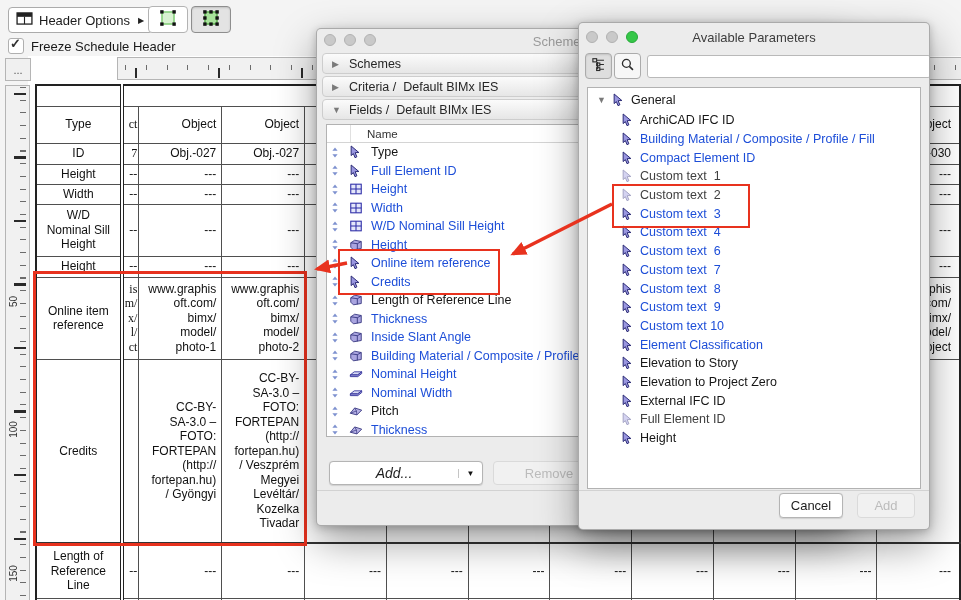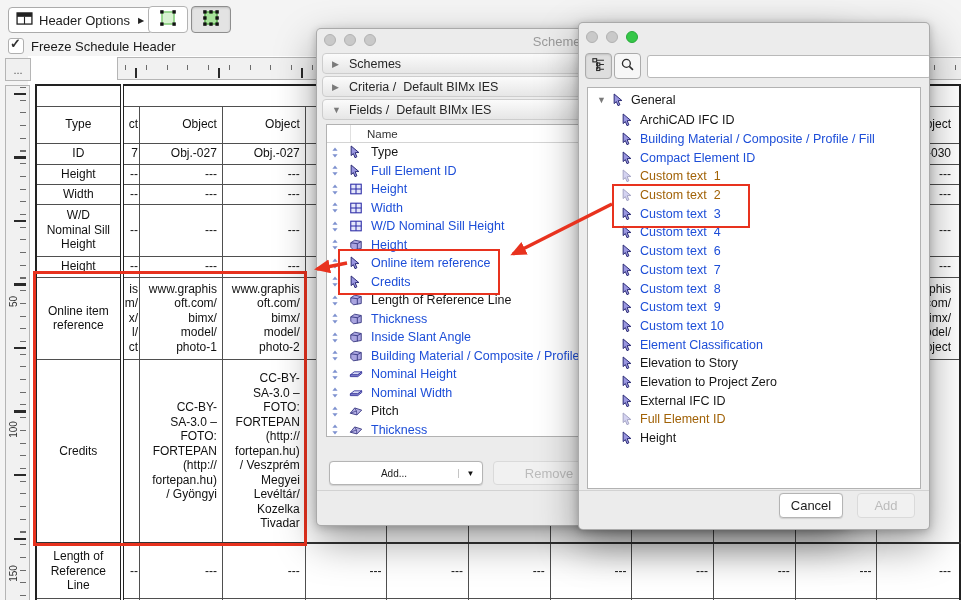--- a/index.html
+++ b/index.html
@@ -41,21 +41,21 @@
   .vlabel{position:absolute;left:-3px;width:20px;text-align:center;font-size:10px;color:#333;
       transform:rotate(-90deg);transform-origin:center;background:transparent;}
   .vl50{top:210px;} .vl100{top:338px;} .vl150{top:482px;}
 
   
   table.sched{position:absolute;left:35px;top:84px;border-collapse:collapse;table-layout:fixed;background:#fff;
       border:2px solid #222;z-index:4;}
   table.sched td{border:1px solid #4f4f4f;vertical-align:middle;text-align:right;padding:0 5px;
       font-size:12px;line-height:14.5px;white-space:pre;color:#111;overflow:hidden;}
   table.sched td.lbl{border-right:4px double #222;text-align:center;padding:0 2px;}
-  table.sched td.sliv{padding:0 1px;}
+  table.sched td.sliv{padding:0 1px;font-family:Liberation Serif, serif;}
   table.sched td.c10{padding-right:8px;}
   table.sched tr.merged td:not(.lbl){border-left:0;border-right:0;}
   table.sched tr.thick td{border-top:2px solid #333;}
 
   
   .redbox{position:absolute;border:3px solid #e8321e;background:transparent;pointer-events:none;}
   #rb-table{left:33px;top:271px;width:268px;height:269px;z-index:5;}
   #rb-fields{left:338px;top:249px;width:158px;height:42px;border-width:2.5px;z-index:12;}
   #rb-params{left:612px;top:184px;width:134px;height:40px;border-width:2.5px;z-index:22;}
   .overlay{position:absolute;left:0;top:0;z-index:30;pointer-events:none;}
@@ -82,24 +82,24 @@
       font-size:12.5px;color:#262626;white-space:pre;}
   .tri{color:#7a7a7a;font-size:9px;width:9px;}
   .ss-list{position:absolute;left:9px;top:95px;width:512px;height:311px;background:#fff;border:1px solid #b2b2b2;overflow:hidden;}
   .ss-list-header{height:17px;border-bottom:1px solid #d4d4d4;display:flex;align-items:center;
       font-size:11.5px;color:#333;padding-left:40px;position:relative;}
   .ss-list-header::before{content:"";position:absolute;left:23px;top:0;bottom:0;border-left:1px solid #e0e0e0;}
   .ssrow{height:18.5px;display:flex;align-items:center;}
   .ssrow .sort{width:9px;margin-left:4px;display:flex;}
   .ssrow .ticon{width:15px;height:15px;margin-left:9px;display:flex;align-items:center;}
   .flabel{margin-left:7px;font-size:12.5px;white-space:pre;}
-  .blue{color:#1d4ed8;} .black{color:#161616;} .disabled{color:#a16207;}
+  .blue{color:#1d4ed8;} .black{color:#161616;} .disabled{color:#404040;}
   .ss-buttons{position:absolute;left:0;top:432px;width:100%;}
   .add-split{position:absolute;left:12px;top:0;width:152px;height:22px;display:flex;padding:0;}
-  .add-main{flex:1;display:flex;align-items:center;justify-content:center;font-size:10px;}
+  .add-main{flex:1;display:flex;align-items:center;justify-content:center;font-size:14px;font-style:italic;}
   .add-arrow{width:23px;border-left:1px solid #c5c5c5;display:flex;align-items:center;justify-content:center;font-size:8px;color:#111;}
   .remove-btn{position:absolute;left:176px;top:0;width:110px;height:22px;}
   .ss-sep{position:absolute;left:0;top:461px;width:100%;border-top:1px solid #d2d2d2;}
 
   
   #ap{left:578px;top:22px;width:350px;height:506px;z-index:20;}
   #ap .titlebar{height:26px;}
   #ap .lights{top:8px;}
   #ap .wtitle{color:#3d3d3d;padding-top:7px;}
   .ap-toolbtn{position:absolute;width:27px;height:26px;background:#f7f7f7;border:1px solid #ababab;border-radius:4px;
@@ -673,20 +673,21 @@
   <div class="ss-sep"></div>
 </div>
 
 <div class="dialog" id="ap">
   <div class="titlebar">
     <span class="lights">
       <span class="light"></span>
       <span class="light"></span>
       <span class="light green"></span>
     </span>
+    <div class="wtitle">Available Parameters</div>
   </div>
   <div class="ap-toolbtn" id="ap-treebtn">
     <span>
       <svg width="15" height="15" viewBox="0 0 16 16">
           <g fill="none" stroke="#2c2c2c" stroke-width="1.2">
             <rect x="2" y="1.8" width="4" height="3.4"></rect>
             <rect x="6" y="6.4" width="3.4" height="3"></rect>
             <rect x="6" y="11.4" width="3.4" height="3"></rect>
             <path d="M7 5.2 L7 13 M9.4 8 L13.8 8 M9.4 13 L13.8 13 M6 3.5 L13.8 3.5"></path>
           </g>

